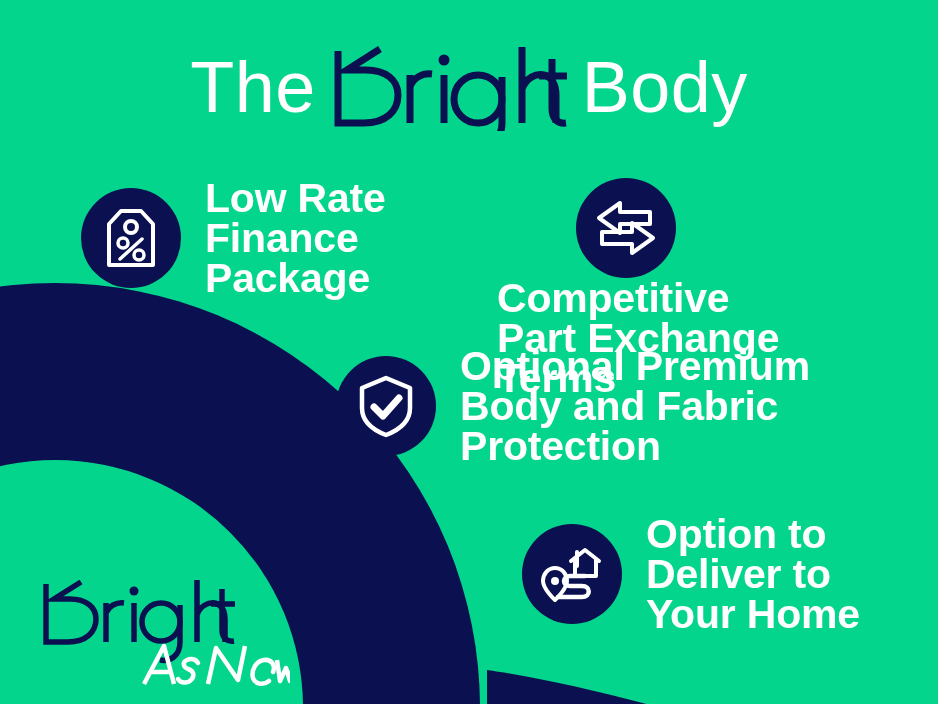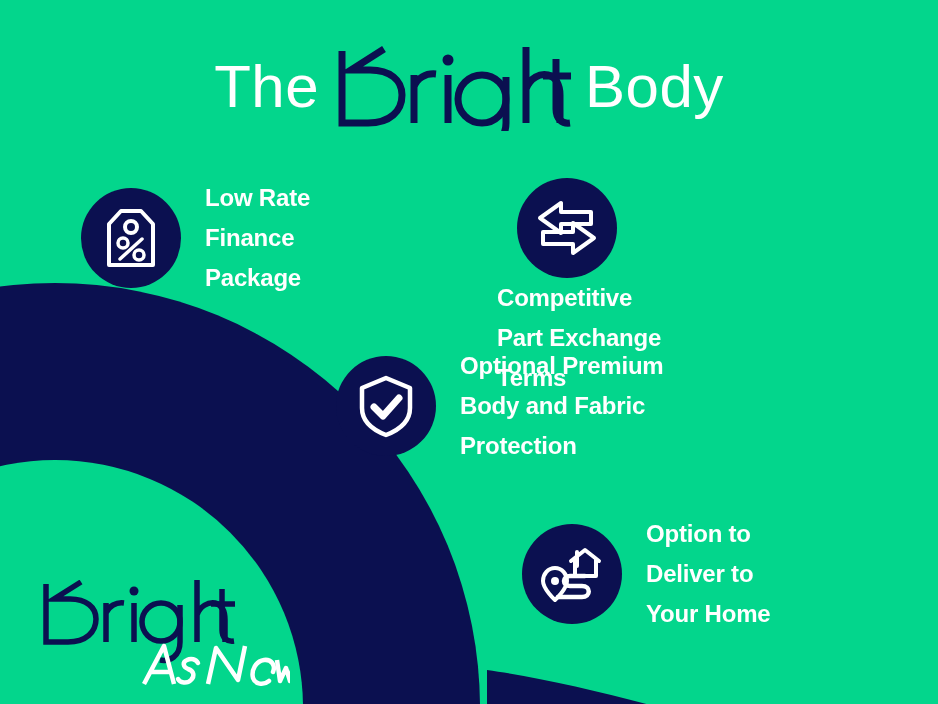--- a/index.html
+++ b/index.html
@@ -29,21 +29,21 @@
     position: absolute;
     left: 0;
     top: 42px;
     width: 938px;
     text-align: center;
     white-space: nowrap;
     z-index: 6;
   }
   .title-word {
     display: inline-block;
-    font-size: 60px;
+    font-size: 72px;
     line-height: 78px;
     font-weight: 300;
     letter-spacing: 0.5px;
     color: #FFFFFF;
     vertical-align: middle;
   }
   .title-brand {
     display: inline-block;
     vertical-align: middle;
     margin: 0 10px;
@@ -64,21 +64,21 @@
     border-radius: 50%;
     background: #0B1050;
     flex: 0 0 100px;
     display: flex;
     align-items: center;
     justify-content: center;
   }
   .feature-text {
     margin-left: 24px;
     color: #FFFFFF;
-    font-size: 24px;
+    font-size: 41px;
     line-height: 40px;
     font-weight: bold;
     letter-spacing: -0.2px;
     white-space: pre-line;
   }
 
   #feature-0 { left: 81px;  top: 178px; }
   #feature-1 { left: 473px; top: 178px; flex-direction: column; }
   #feature-2 { left: 336px; top: 346px; }
   #feature-3 { left: 522px; top: 514px; }

